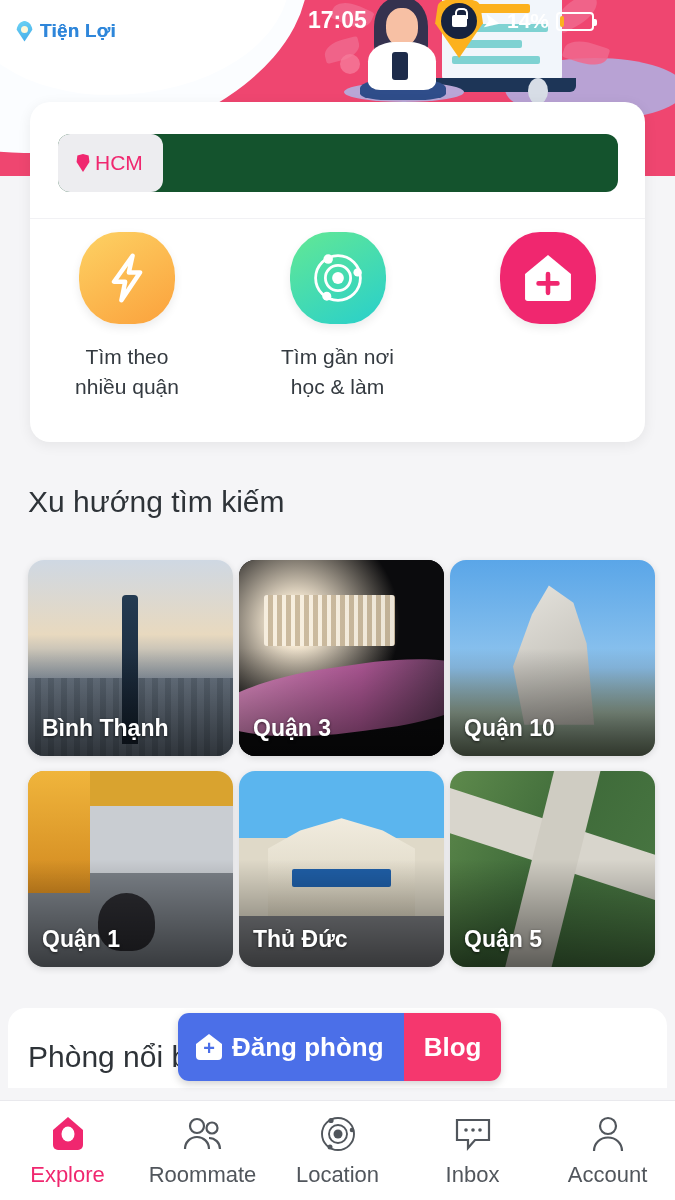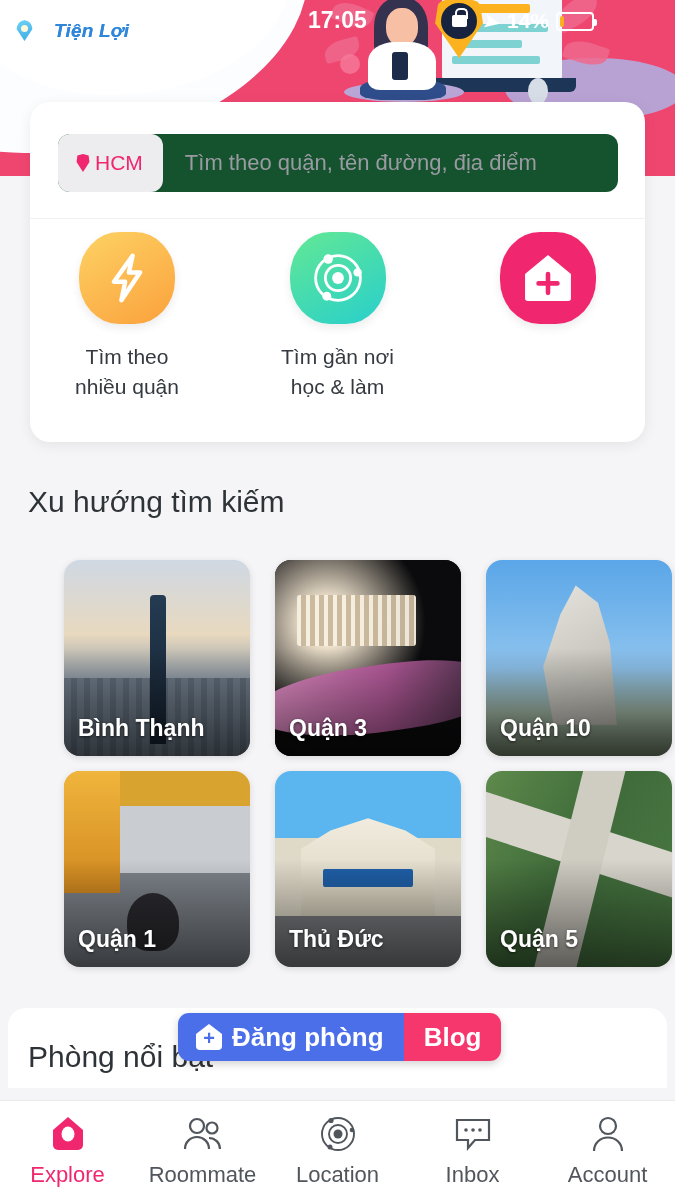--- a/index.html
+++ b/index.html
@@ -25,21 +25,21 @@
     transform: rotate(-6deg);
   }
   .hero-white-blob2 {
     position: absolute; left: -40px; top: -120px;
     width: 330px; height: 215px;
     background: #ffffff;
     border-radius: 0 0 85% 70%;
   }
   .brand {
     position: absolute; left: 16px; top: 20px;
-    display: flex; align-items: flex-start; gap: 21px; z-index: 6; font-style: italic;
+    display: flex; align-items: center; gap: 7px; z-index: 6;
   }
   .brand-pin {
     width: 17px; height: 21px;
     background: linear-gradient(160deg,#6fd4f5,#3fa9e8);
     border-radius: 50% 50% 50% 50% / 58% 58% 42% 42%;
     clip-path: polygon(50% 100%, 2% 42%, 8% 12%, 50% 0%, 92% 12%, 98% 42%);
     position: relative;
   }
   .brand-pin::after {
     content: ""; position: absolute; left: 5px; top: 5px;
@@ -191,22 +191,22 @@
   
   .section-title {
     position: absolute; left: 28px; top: 485px;
     font-size: 30px; color: #2e3338; font-weight: 400;
   }
   .grid {
     position: absolute; left: 28px; top: 560px; width: 620px;
     display: grid; grid-template-columns: repeat(3,196px); gap: 15px 15px;
   }
   .card {
-    position: relative; width: 186px; height: 196px; border-radius: 16px;
-    overflow: hidden; box-shadow: 0 2px 7px rgba(0,0,0,.12); margin-left: 36px;
+    position: relative; width: 205px; height: 196px; border-radius: 16px;
+    overflow: hidden; box-shadow: 0 2px 7px rgba(0,0,0,.12);
   }
   .card-img { position: absolute; inset: 0; }
   .card-shade {
     position: absolute; inset: 0;
     background: linear-gradient(to bottom, rgba(0,0,0,0) 45%, rgba(0,0,0,.55) 100%);
   }
   .card-label {
     position: absolute; left: 14px; bottom: 14px; color: #fff;
     font-size: 23px; font-weight: bold; text-shadow: 0 1px 3px rgba(0,0,0,.6);
   }
@@ -273,21 +273,21 @@
     position: absolute; left: 8px; top: 1008px; width: 659px; height: 80px;
     background: #ffffff; border-radius: 18px 18px 0 0;
   }
   .lower-title {
     position: absolute; left: 28px; top: 1040px;
     font-size: 30px; color: #2e3338; z-index: 3;
   }
 
   
   .fab-group {
-    position: absolute; left: 178px; top: 1013px; height: 48px;
+    position: absolute; left: 178px; top: 1013px; height: 68px;
     display: flex; z-index: 20; border-radius: 11px; overflow: hidden;
     box-shadow: 0 3px 9px rgba(0,0,0,.18);
   }
   .fab-post {
     background: #4b6fe8; color: #fff; display: flex; align-items: center; gap: 10px;
     padding: 0 20px 0 18px; font-size: 26px; font-weight: bold;
   }
   .fab-house {
     width: 26px; height: 26px; background: #fff;
     clip-path: polygon(50% 0%, 100% 38%, 100% 100%, 0 100%, 0 38%);
@@ -365,21 +365,20 @@
       <div class="batt-fill"></div>
     </div>
   </div>
 
   <div class="search-card">
     <div class="search-bar">
       <div class="city-chip">
         <div class="pin-icon"></div>
         <span class="city-label">HCM</span>
       </div>
-      <span class="search-ph">Tìm theo quận, tên đường, địa điểm</span>
     </div>
 
     <div class="divider-soft"></div>
 
     <div class="quick-row">
 
       <div class="quick-item">
         <div class="quick-icon qi-orange">
           <svg class="bolt-svg" viewBox="0 0 24 28" fill="none" stroke="#fff" stroke-width="2.4" stroke-linejoin="round" stroke-linecap="round">
             <path d="M15 2 L5 16 H11 L9 26 L19 11 H13 Z"></path>

